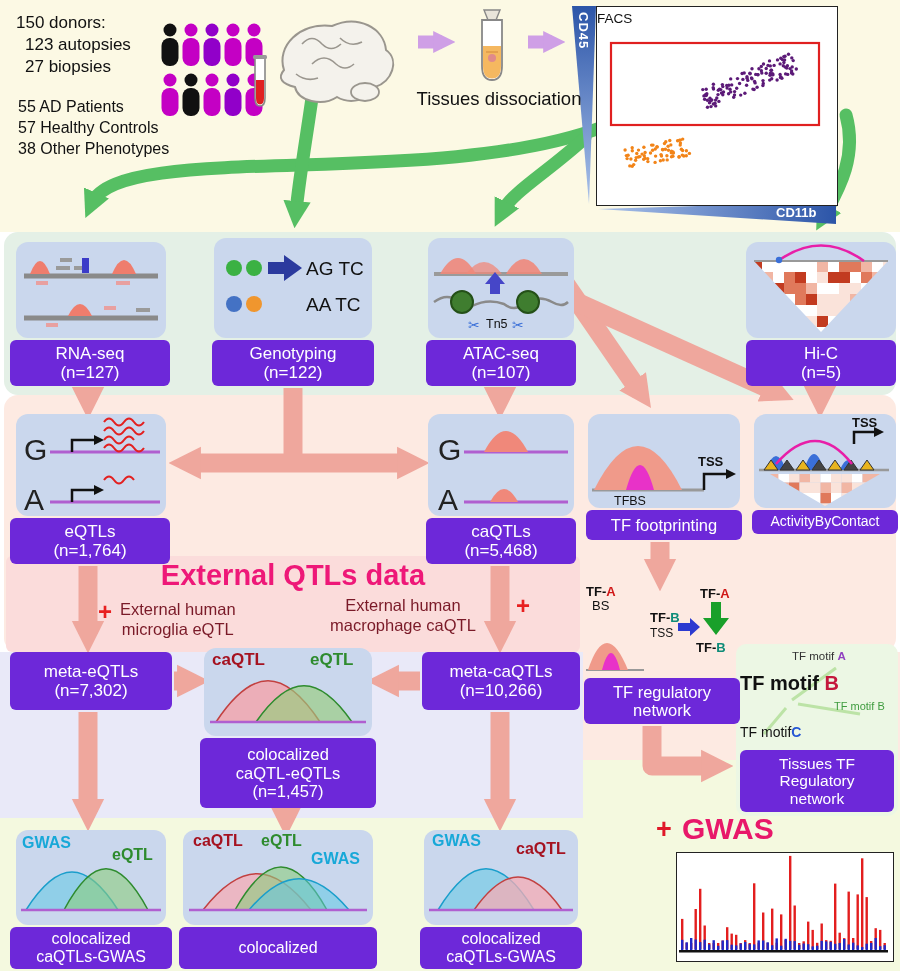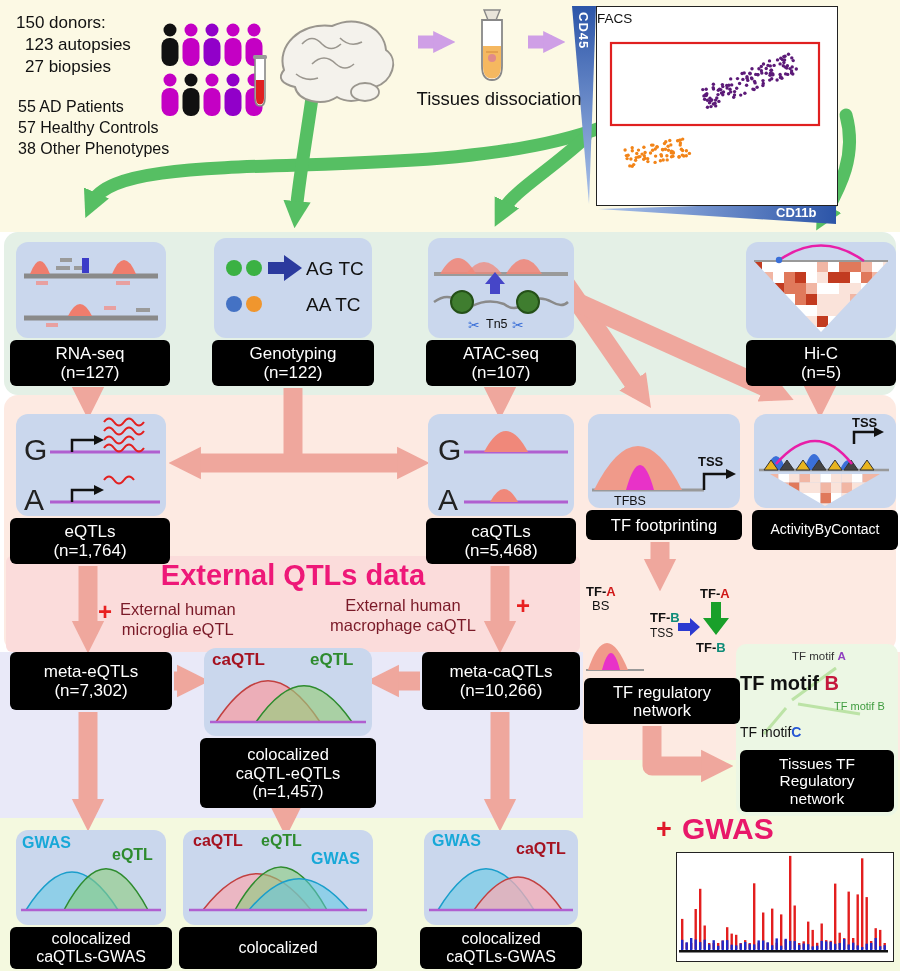--- a/index.html
+++ b/index.html
@@ -2,21 +2,21 @@
 <html><head>
 <meta charset="utf-8">
 <style>
   html,body{margin:0;padding:0;background:#fff;}
   #fig{position:relative;width:900px;height:971px;background:#fff;overflow:hidden;
        font-family:"Liberation Sans",sans-serif;color:#111;}
   #fig svg{display:block;font-family:inherit;}
   .bg,.card,.lbl,.txt,.abs{position:absolute;}
   .card{background:#cad7ed;border-radius:12px;z-index:5;}
   .card svg{position:absolute;left:0;top:0;}
-  .lbl{background:#000000;color:#fff;text-align:center;border-radius:6px;z-index:6;
+  .lbl{background:#6d28d9;color:#fff;text-align:center;border-radius:6px;z-index:6;
        display:flex;flex-direction:column;justify-content:center;line-height:1.12;font-size:17px;}
   .txt{z-index:7;}
   .plbl{position:absolute;font-weight:bold;z-index:8;}
   #arrow-layer{position:absolute;left:0;top:0;z-index:3;}
 </style>
 </head>
 <body>
 
 <div id="fig">
 
@@ -643,21 +643,21 @@
         <polygon points="74,56 81,46 88,56" fill="#e8b41e"></polygon>
         <polygon points="90,56 97,46 104,56" fill="#444444"></polygon>
         <polygon points="106,56 113,46 120,56" fill="#e8b41e"></polygon>
       </g>
       <path d="M22,50 Q62,4 98,50" stroke="#e81ea8" stroke-width="2.6" fill="none"></path>
       <path d="M100,30 V18 H120" fill="none" stroke="#111" stroke-width="2.5"></path>
       <polygon points="120,13 130,18 120,23" fill="#111"></polygon>
       <text x="98" y="13" font-size="13" font-weight="bold" fill="#111">TSS</text>
     </svg>
   </div>
-  <div class="lbl" style="left:752px;top:510px;width:146px;height:40px;font-size:14px;">
+  <div class="lbl" style="left:752px;top:510px;width:146px;height:24px;font-size:14px;">
     <div>ActivityByContact</div>
   </div>
 
   <div class="txt" style="left:6px;top:559px;width:574px;text-align:center;font-size:29px;font-weight:bold;color:#ee1878;">External QTLs data</div>
   <div class="txt" style="left:98px;top:598px;font-size:24px;font-weight:bold;color:#e82020;">+</div>
   <div class="txt" style="left:120px;top:600px;font-size:16.5px;color:#7a1a28;line-height:1.2;text-align:center;">
     <div>External human</div>
     <div>microglia eQTL</div>
   </div>
   <div class="txt" style="left:330px;top:596px;font-size:16.5px;color:#7a1a28;line-height:1.2;text-align:center;">

